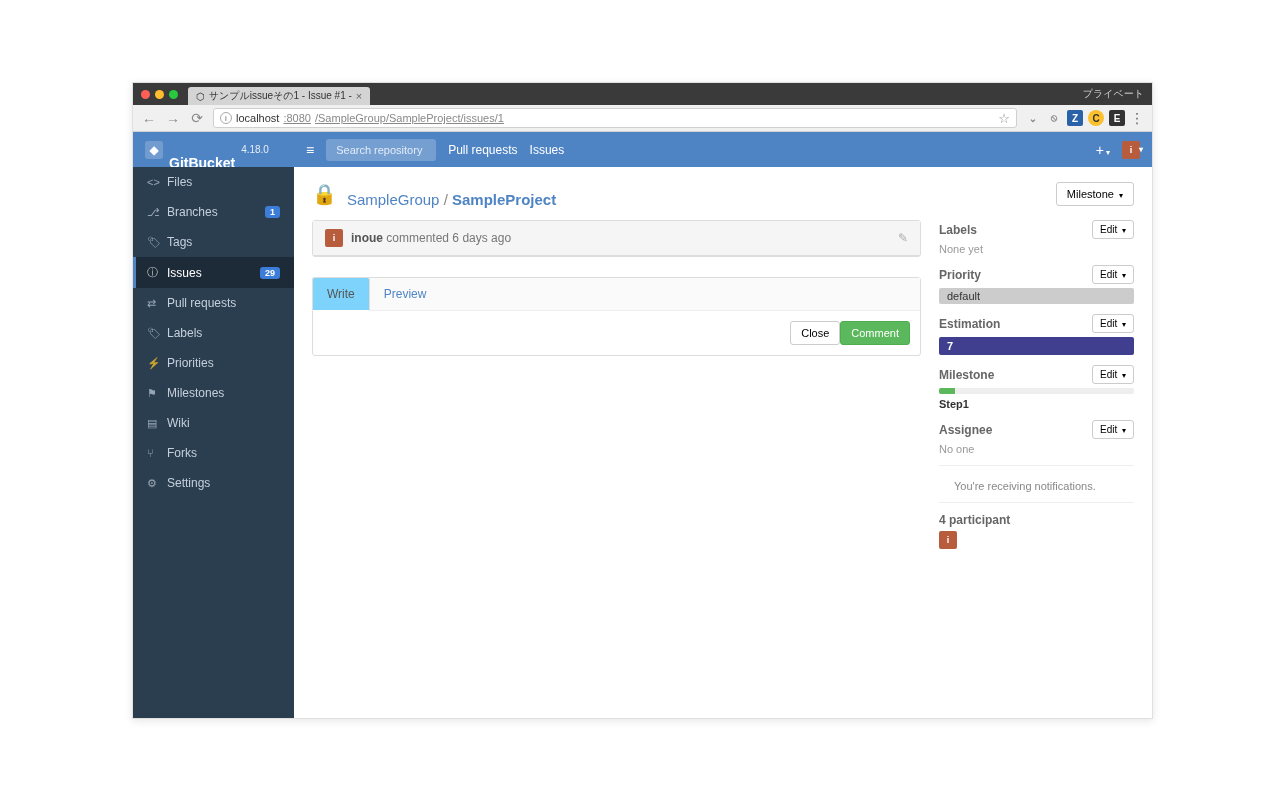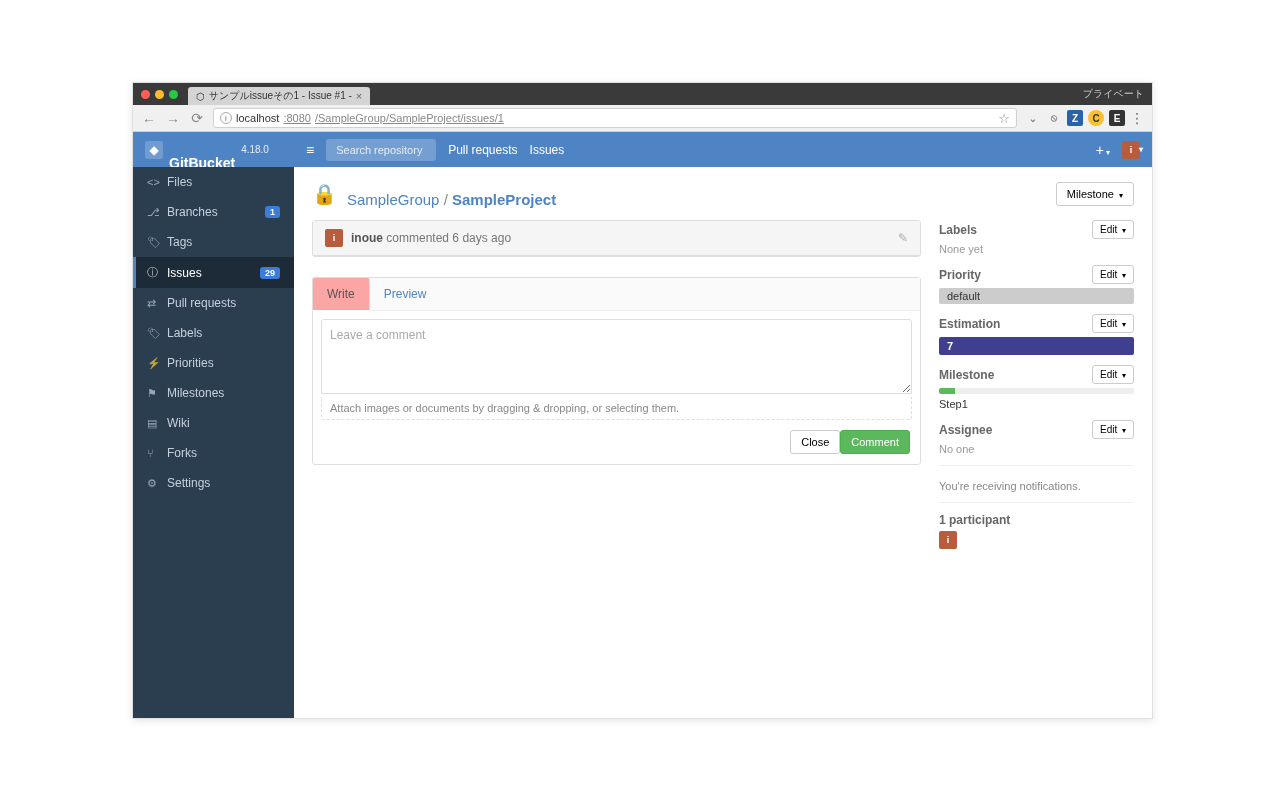--- a/index.html
+++ b/index.html
@@ -81,40 +81,40 @@
 .comment-box { border: 1px solid #ddd; border-radius: 3px; margin-bottom: 20px; }
 .comment-head { background: #f5f5f5; border-bottom: 1px solid #ddd; padding: 8px 12px; display: flex; align-items: center; gap: 8px; font-size: 12px; color: #777; }
 .avatar-sm { width: 18px; height: 18px; background: #b85c3e; border-radius: 2px; display: flex; align-items: center; justify-content: center; color: #fff; font-size: 9px; font-weight: bold; }
 .cm-user { color: #555; font-weight: bold; }
 .cm-edit { margin-left: auto; color: #aaa; font-size: 12px; cursor: pointer; }
 .comment-body { padding: 14px; font-size: 13px; color: #666; }
 
 .editor-box { border: 1px solid #ddd; border-radius: 3px; padding-bottom: 10px; }
 .editor-tabs { display: flex; border-bottom: 1px solid #eee; background: #fafafa; }
 .editor-tab { padding: 9px 14px; font-size: 12px; cursor: pointer; color: #4f84c4; }
-.editor-tab.active { background: #fca5a5; border: 1px solid #ddd; border-bottom: 1px solid #fff; border-radius: 3px 3px 0 0; margin: -1px 0 -1px -1px; color: #555; }
+.editor-tab.active { background: #7dd3fc; border: 1px solid #ddd; border-bottom: 1px solid #fff; border-radius: 3px 3px 0 0; margin: -1px 0 -1px -1px; color: #555; }
 .editor-area { margin: 8px 8px 0; }
 .editor-textarea { width: 100%; height: 75px; border: 1px solid #ddd; border-radius: 3px 3px 0 0; padding: 8px; font-size: 12px; resize: vertical; font-family: inherit; }
 .editor-textarea::placeholder { color: #aaa; }
 .attach-hint { border: 1px dashed #ddd; border-top: none; padding: 5px 8px; font-size: 11px; color: #888; border-radius: 0 0 3px 3px; }
 .editor-actions { display: flex; justify-content: flex-end; padding: 10px 10px 0; }
 
 .side-meta { width: 195px; }
 .meta-section { margin-bottom: 10px; }
 .meta-head { display: flex; align-items: center; font-size: 12px; font-weight: bold; color: #666; margin-bottom: 4px; }
 .edit-drop { margin-left: auto; background: #fff; border: 1px solid #ccc; border-radius: 3px; padding: 3px 7px; font-size: 10px; cursor: pointer; }
 .meta-none { font-size: 11px; color: #999; margin-bottom: 8px; }
 .badge-default { background: #ccc; color: #333; padding: 2px 8px; border-radius: 2px; font-size: 11px; display: block; }
 .badge-est { background: #3f3e8f; color: #fff; padding: 3px 8px; border-radius: 2px; font-size: 11px; display: block; font-weight: bold; }
 .progress { width: 100%; height: 6px; background: #eee; border-radius: 2px; margin: 4px 0; overflow: hidden; }
 .progress-fill { height: 100%; background: #5cb85c; width: 8%; }
-.milestone-name { font-size: 11px; font-weight: normal; color: #333; }
+.milestone-name { font-size: 11px; font-weight: bold; color: #333; }
 .meta-divider { border-top: 1px solid #eee; margin: 10px 0; }
 .unsubscribe { background: #fff; border: 1px solid #ccc; padding: 5px 10px; border-radius: 3px; font-size: 11px; cursor: pointer; float: right; }
-.notif-text { font-size: 11px; color: #888; clear: both; padding-top: 4px; }
+.notif-text { font-size: 11px; color: #888; clear: both; padding-top: 4px; margin-left: 15px; }
 </style>
 </head>
 <body>
 <div class="viewport">
 
 <div class="frame">
 
   <div class="chrome-tabs">
     <div class="tlights">
       <div class="tlight tl-r"></div>
@@ -238,24 +238,20 @@
               <span><span class="cm-user">inoue</span> <span>commented 6 days ago</span></span>
               <span class="cm-edit">✎</span>
             </div>
           </div>
 
           <div class="editor-box">
             <div class="editor-tabs">
               <div class="editor-tab active">Write</div>
               <div class="editor-tab">Preview</div>
             </div>
-            <div class="editor-area">
-              <textarea class="editor-textarea" placeholder="Leave a comment" style=""></textarea>
-              <div class="attach-hint">Attach images or documents by dragging &amp; dropping, or selecting them.</div>
-            </div>
             <div class="editor-actions">
               <button class="btn">Close</button>
               <button class="btn btn-green">Comment</button>
             </div>
           </div>
         </div>
 
         <div class="side-meta">
           <div class="meta-section">
             <div class="meta-head">
@@ -295,21 +291,21 @@
                 </div>
             <div class="meta-none">No one</div>
           </div>
           <div class="meta-divider"></div>
           <div class="meta-section">
             <div class="notif-text">You're receiving notifications.</div>
           </div>
           <div class="meta-divider"></div>
           <div class="meta-section">
             <div class="meta-head">
-                  <span>1 participant</span>
+                  <span>4 participant</span>
                 </div>
             <span class="avatar-sm" style="display:inline-flex">i</span>
           </div>
         </div>
       </div>
     </div>
   </div>
 </div>
 
 </div>

